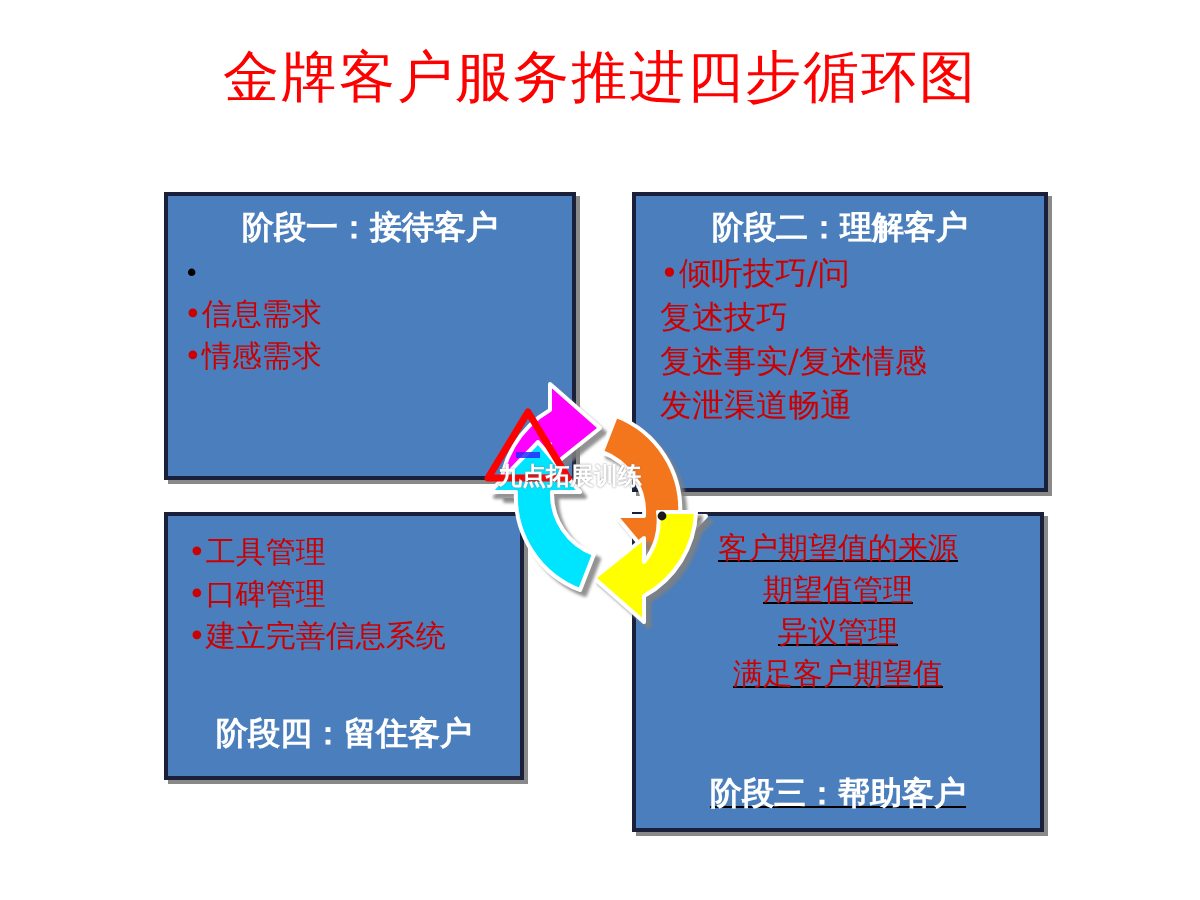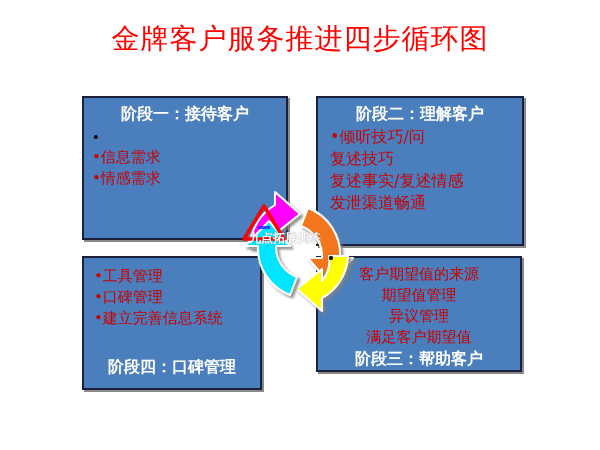--- a/index.html
+++ b/index.html
@@ -38,21 +38,21 @@
     border: 2px solid #1a1f3a;
     box-sizing: border-box;
     box-shadow: 2px 2px 0 rgba(40,40,40,0.55);
     display: flex;
     flex-direction: column;
     overflow: hidden;
   }
   #quad-1 { left: 82px;  top: 96px;  width: 206px; height: 144px; }
   #quad-2 { left: 316px; top: 96px;  width: 208px; height: 150px; }
   #quad-4 { left: 82px;  top: 256px; width: 180px; height: 134px; }
-  #quad-3 { left: 316px; top: 256px; width: 206px; height: 116px; }
+  #quad-3 { left: 316px; top: 256px; width: 206px; height: 160px; text-decoration: underline; }
 
   .quad-heading {
     color: #ffffff;
     font-weight: bold;
     font-size: 16px;
     line-height: 22px;
     text-align: center;
     white-space: nowrap;
     flex: 0 0 auto;
   }
@@ -148,21 +148,21 @@
       <div class="line">发泄渠道畅通</div>
     </div>
   </div>
 
   <div class="quad" id="quad-4">
     <div class="quad-body">
       <div class="line">•工具管理</div>
       <div class="line">•口碑管理</div>
       <div class="line">•建立完善信息系统</div>
     </div>
-    <div class="quad-heading">阶段四：口碑管理</div>
+    <div class="quad-heading">阶段四：留住客户</div>
   </div>
 
   <div class="quad" id="quad-3">
     <div class="quad-body">
       <div class="line">客户期望值的来源</div>
       <div class="line">期望值管理</div>
       <div class="line">异议管理</div>
       <div class="line">满足客户期望值</div>
     </div>
     <div class="quad-heading">阶段三：帮助客户</div>

